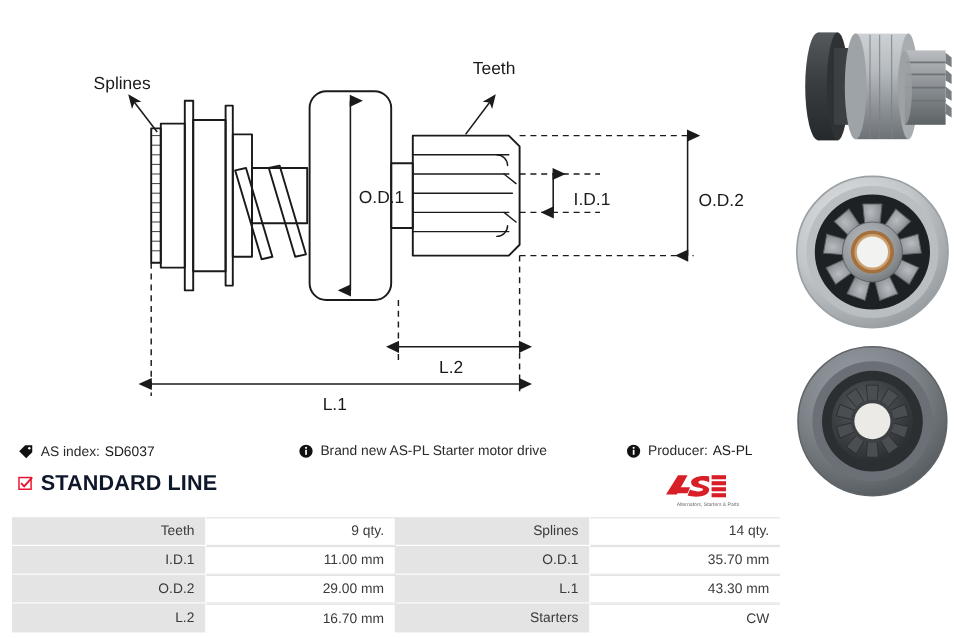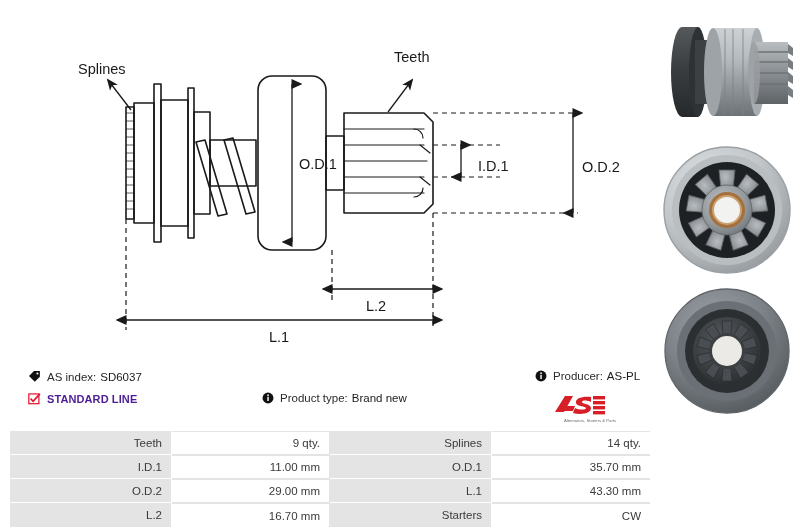--- a/index.html
+++ b/index.html
@@ -36,21 +36,21 @@
     width: 145px;
   }
   #photo-side   { top: 2px;   height: 138px; }
   #photo-front  { top: 140px; height: 140px; }
   #photo-rear   { top: 282px; height: 138px; }
   .photo svg { display: block; }
 
   
   #info {
     position: absolute;
-    left: 14px; top: 365px;
+    left: 1px; top: 365px;
     width: 660px; height: 58px;
   }
   .info-line {
     position: absolute;
     display: flex;
     align-items: center;
     font-size: 11.5px;
     color: #2b2b2b;
     white-space: nowrap;
   }
@@ -61,23 +61,23 @@
   .row-b { top: 27px; }
 
   .ico {
     display: inline-block;
     flex: 0 0 auto;
     margin-right: 6px;
     line-height: 0;
   }
   .lbl-bold { font-weight: normal; color: #1a1a1a; }
   .std-line {
-    color: #4c1d95;
+    color: #0f172a;
     font-weight: bold;
-    font-size: 11px;
+    font-size: 18px;
     letter-spacing: .1px;
   }
 
   
   #logo {
     position: absolute;
     left: 553px; top: 394px;
     width: 74px; height: 30px;
   }
   #logo svg { display: block; }
@@ -449,33 +449,31 @@
     <div class="info-line info-col1 row-b">
       <span class="ico">
         <svg width="13" height="13" viewBox="0 0 16 16">
           <rect x="1" y="2.4" width="12.4" height="12" fill="none" stroke="#e8112d" stroke-width="1.5"></rect>
           <path d="M3.2 8.2 L6.3 11.4 L14.6 2.3" fill="none" stroke="#e8112d" stroke-width="2"></path>
         </svg>
       </span>
       <span class="std-line">STANDARD LINE</span>
     </div>
 
-
-    <div class="info-line info-col2 row-b">
+    <div class="info-line info-col2 row-a">
       <span class="ico">
         <svg width="12" height="12" viewBox="0 0 16 16">
           <circle cx="8" cy="8" r="7.3" fill="#111"></circle>
           <rect x="7.1" y="6.4" width="1.9" height="5.6" fill="#fff"></rect>
           <circle cx="8.05" cy="4.3" r="1.15" fill="#fff"></circle>
         </svg>
       </span>
-      <span>Product type:</span>
-      <span style="width:4px"></span>
-      <span class="lbl-bold">Brand new</span>
-    </div>
+      <span>Brand new AS-PL Starter motor drive</span>
+    </div>
+
 
     <div class="info-line info-col3 row-a">
       <span class="ico">
         <svg width="12" height="12" viewBox="0 0 16 16">
           <circle cx="8" cy="8" r="7.3" fill="#111"></circle>
           <rect x="7.1" y="6.4" width="1.9" height="5.6" fill="#fff"></rect>
           <circle cx="8.05" cy="4.3" r="1.15" fill="#fff"></circle>
         </svg>
       </span>
       <span>Producer:</span>

